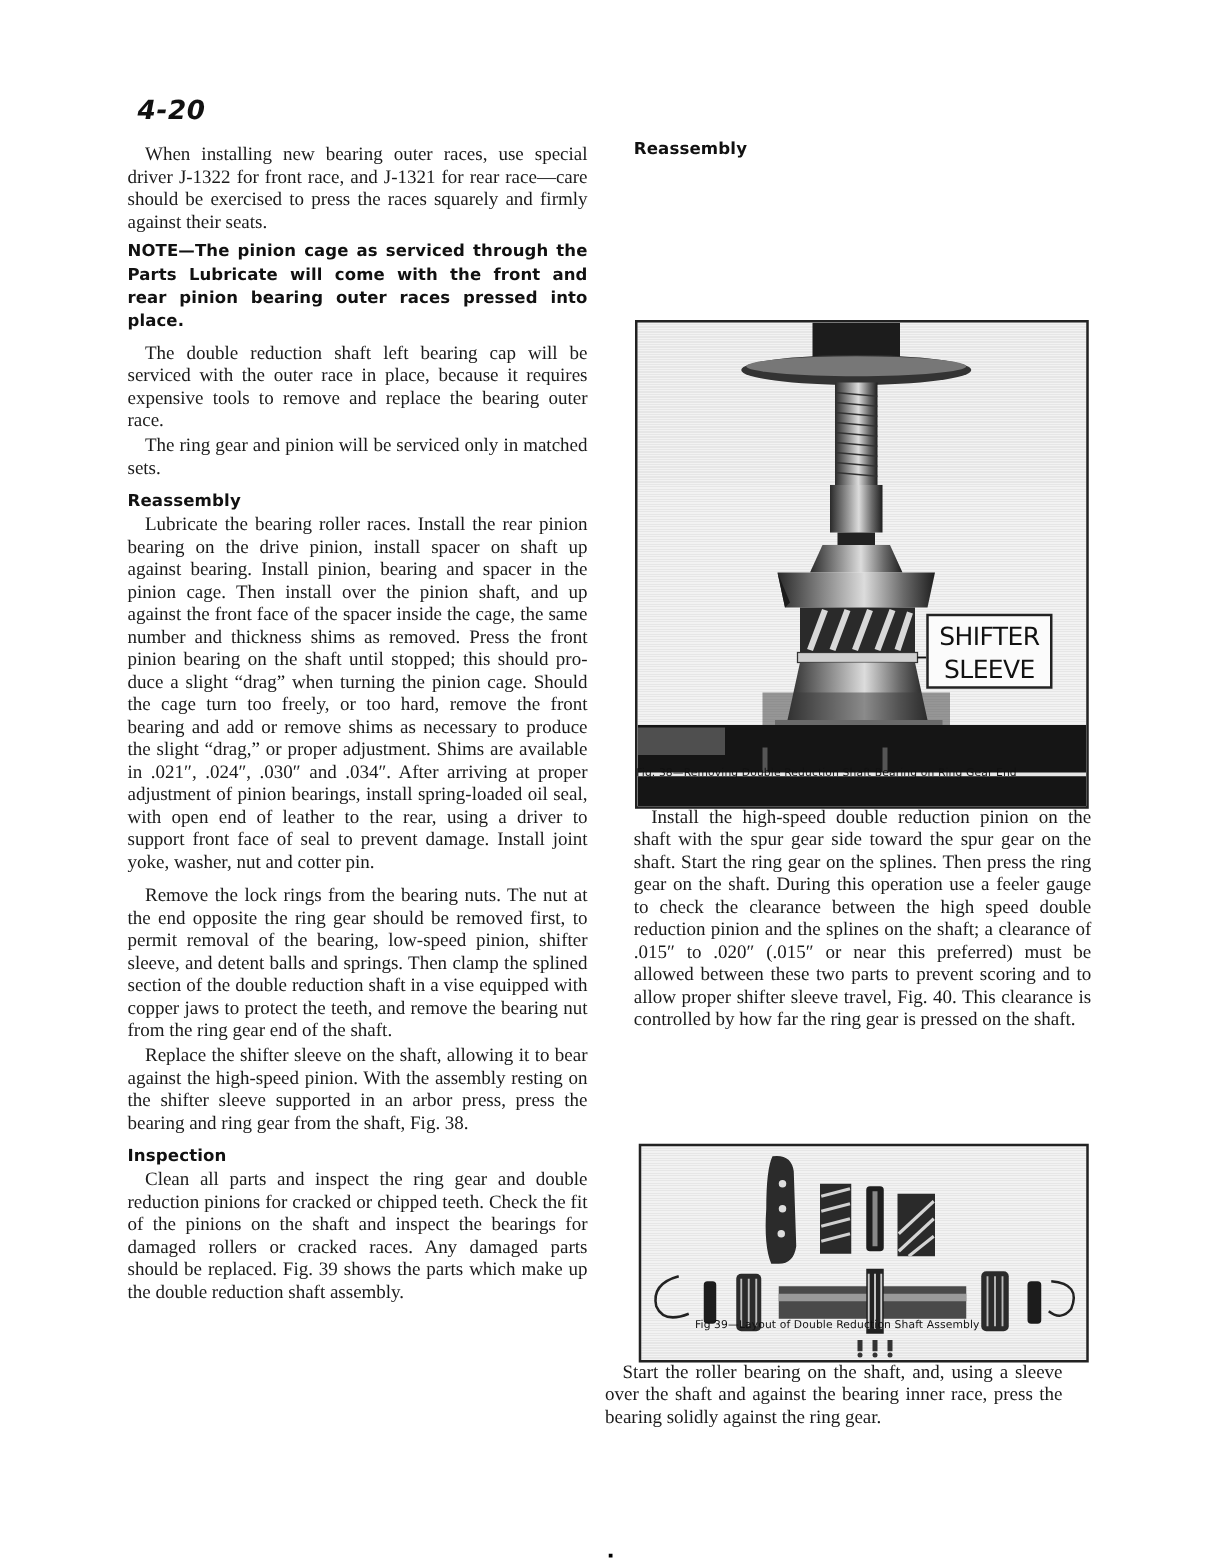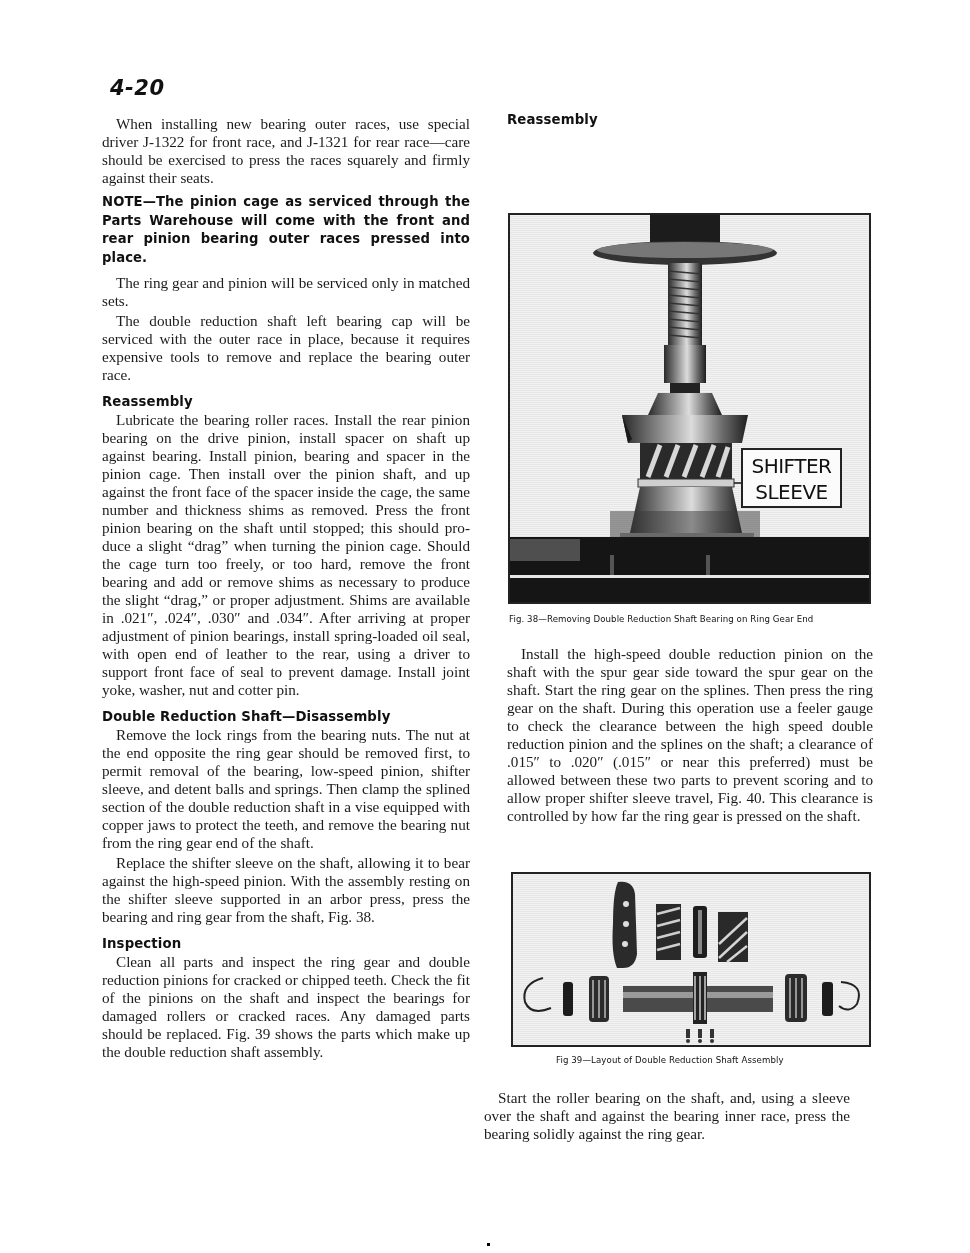--- a/index.html
+++ b/index.html
@@ -17,21 +17,21 @@
   .heading {
     font-family: "DejaVu Sans", sans-serif; font-weight: bold; font-size: 13.3px;
     line-height: 18px; color: #111; margin: 0; letter-spacing: 0.1px;
   }
   .note {
     font-family: "DejaVu Sans", sans-serif; font-weight: bold; font-size: 13.2px;
     line-height: 18.5px; color: #111; margin: 6px 0 7px 0; text-align: justify; letter-spacing: 0.1px;
   }
   .gap-s { height: 9px; }
   .figure { position: absolute; border: 2px solid #222; box-sizing: border-box; overflow: hidden;
-    background: repeating-linear-gradient(0deg, #f2f2f2 0 1px, #e6e6e6 1px 2px), #eee; }
+    background: repeating-linear-gradient(0deg, #f2f2f2 0 1px, #e6e6e6 1px 2px), #eee; margin-top: 43px; }
   .fig38 { left: 508px; top: 213px; width: 363px; height: 391px; }
   .fig39 { left: 511px; top: 872px; width: 360px; height: 175px; }
   .caption {
     position: absolute; font-family: "DejaVu Sans", sans-serif; font-weight: normal;
     font-size: 8.6px; color: #111; white-space: nowrap; letter-spacing: 0.1px;
   }
   .cap38 { left: 509px; top: 614px; }
   .cap39 { left: 556px; top: 1055px; text-align: right; }
   .label-box {
     position: absolute; left: 231px; top: 233px; width: 101px; height: 60px;
@@ -42,28 +42,27 @@
   .dot { position: absolute; left: 487px; top: 1243px; width: 3px; height: 3px; background: #000; }
   svg { display: block; }
 </style>
 </head>
 <body>
 
 <div class="page-num">4-20</div>
 
 <div class="col col-left">
   <p>When installing new bearing outer races, use special driver J-1322 for front race, and J-1321 for rear race—care should be exercised to press the races squarely and firmly against their seats.</p>
-  <div class="note">NOTE—The pinion cage as serviced through the Parts Warehouse will come with the front and rear pinion bearing outer races pressed into place.</div>
+  <div class="note">NOTE—The pinion cage as serviced through the Parts Lubricate will come with the front and rear pinion bearing outer races pressed into place.</div>
+  <p>The double reduction shaft left bearing cap will be serviced with the outer race in place, because it requires expensive tools to remove and replace the bearing outer race.</p>
   <p>The ring gear and pinion will be serviced only in matched sets.</p>
-  <p>The double reduction shaft left bearing cap will be serviced with the outer race in place, because it requires expensive tools to remove and replace the bearing outer race.</p>
   <div class="gap-s"></div>
   <div class="heading">Reassembly</div>
   <p>Lubricate the bearing roller races. Install the rear pinion bearing on the drive pinion, install spacer on shaft up against bearing. Install pinion, bearing and spacer in the pinion cage. Then install over the pinion shaft, and up against the front face of the spacer inside the cage, the same number and thickness shims as removed. Press the front pinion bearing on the shaft until stopped; this should pro­duce a slight “drag” when turning the pinion cage. Should the cage turn too freely, or too hard, re­move the front bearing and add or remove shims as necessary to produce the slight “drag,” or proper adjustment. Shims are available in .021″, .024″, .030″ and .034″. After arriving at proper adjust­ment of pinion bearings, install spring-loaded oil seal, with open end of leather to the rear, using a driver to support front face of seal to prevent damage. Install joint yoke, washer, nut and cotter pin.</p>
   <div class="gap-s"></div>
-  <div class="heading">Double Reduction Shaft—Disassembly</div>
   <p>Remove the lock rings from the bearing nuts. The nut at the end opposite the ring gear should be removed first, to permit removal of the bear­ing, low-speed pinion, shifter sleeve, and detent balls and springs. Then clamp the splined section of the double reduction shaft in a vise equipped with copper jaws to protect the teeth, and remove the bearing nut from the ring gear end of the shaft.</p>
   <p>Replace the shifter sleeve on the shaft, allowing it to bear against the high-speed pinion. With the assembly resting on the shifter sleeve supported in an arbor press, press the bearing and ring gear from the shaft, Fig. 38.</p>
   <div class="gap-s"></div>
   <div class="heading">Inspection</div>
   <p>Clean all parts and inspect the ring gear and double reduction pinions for cracked or chipped teeth. Check the fit of the pinions on the shaft and inspect the bearings for damaged rollers or cracked races. Any damaged parts should be replaced. Fig. 39 shows the parts which make up the double re­duction shaft assembly.</p>
 </div>
 
 <div class="col col-right">
   <div class="heading">Reassembly</div>
 </div>

